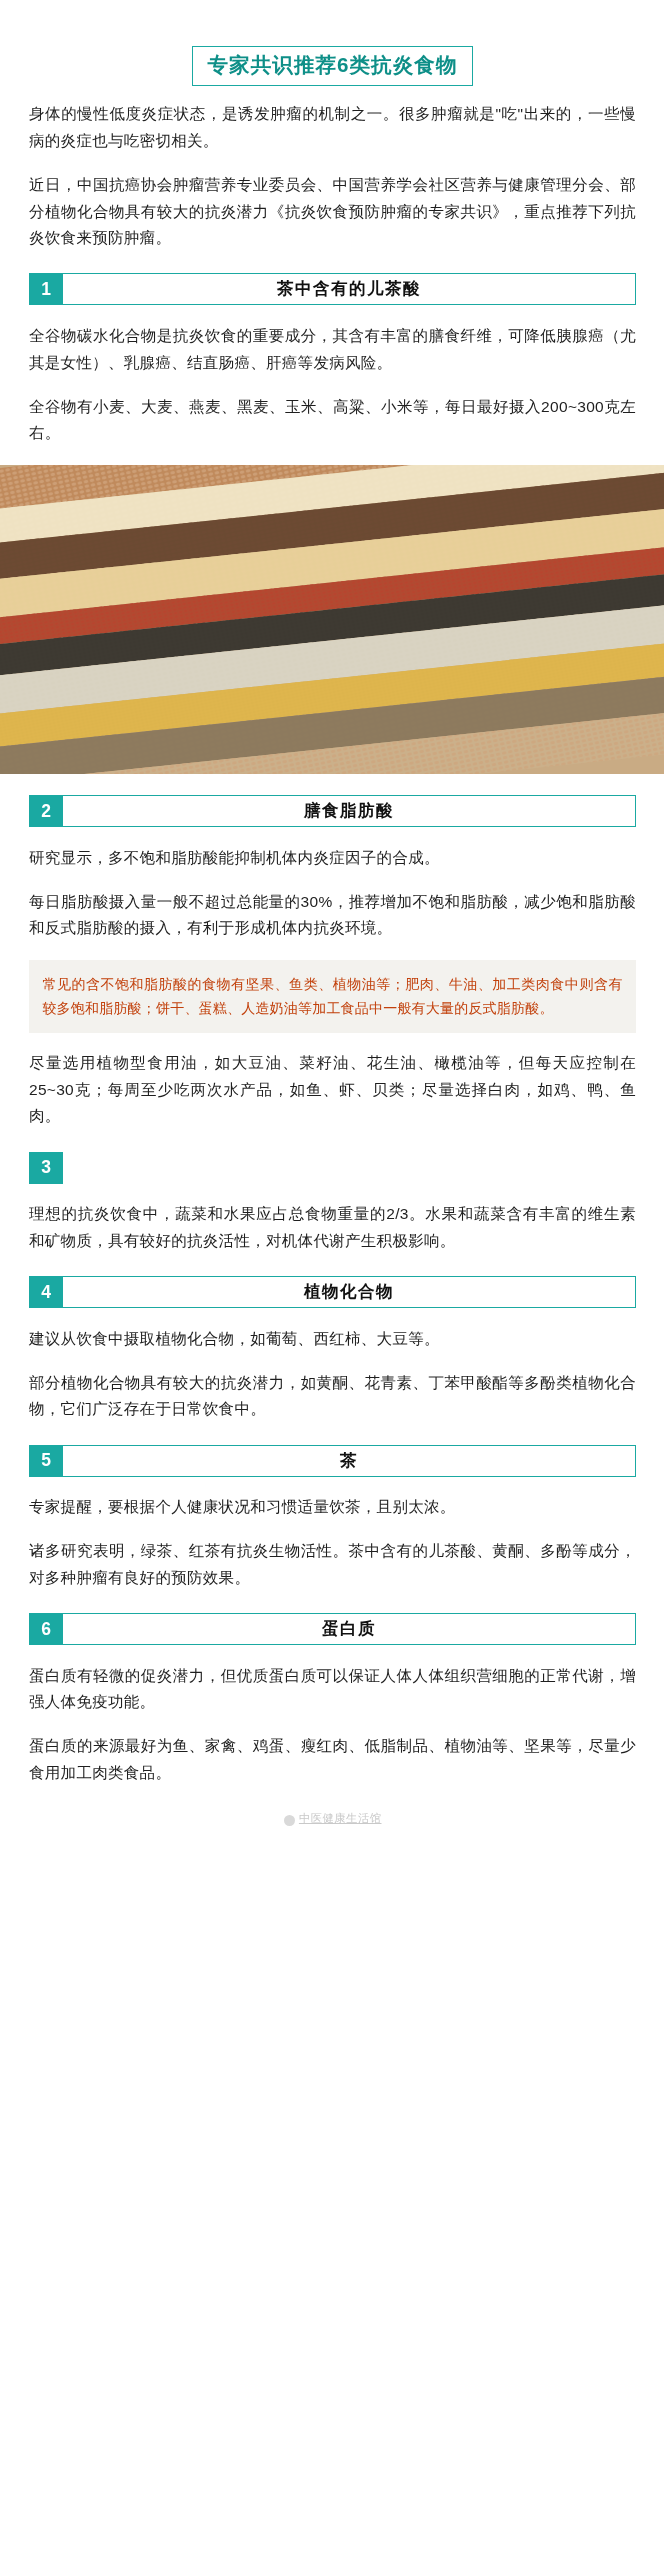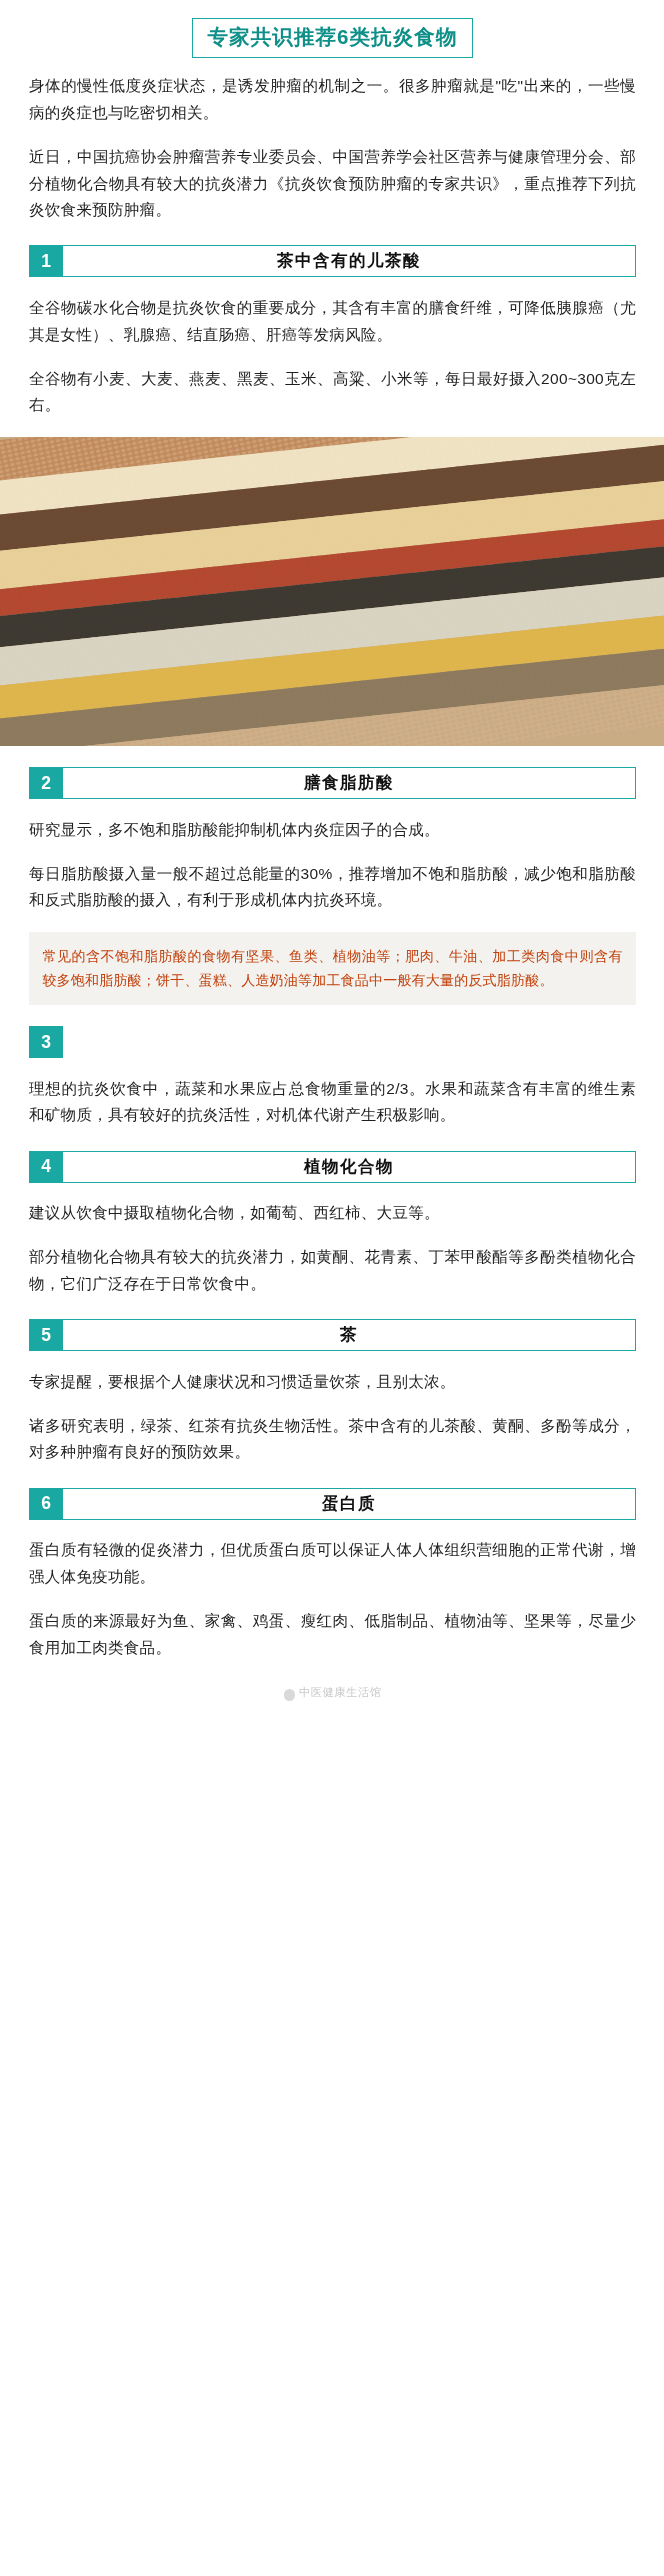--- a/index.html
+++ b/index.html
@@ -10,20 +10,21 @@
   }
   body {
     width: 665px;
     font-family: "Liberation Sans", sans-serif;
     color: #222;
   }
   .page {
     width: 665px;
     padding: 0 0 0 0;
     background: #fff;
+    margin-top: 28px;
   }
   
   .title-wrap {
     padding: 17.5px 29px 15.5px 29px;
     display: flex;
     justify-content: center;
   }
   .title-box {
     border: 1.5px solid #1aa9a2;
     color: #0e8f88;
@@ -105,20 +106,21 @@
   .footer-bar {
     height: 28px;
     width: 665px;
     background: #ffffff;
     display: flex;
     align-items: center;
     justify-content: center;
     color: #c9c9c9;
     font-size: 11.3px;
     letter-spacing: 0.5px;
+    text-decoration: underline;
   }
   .wb-icon {
     display: inline-block;
     width: 11.3px; height: 11.3px;
     border-radius: 50%;
     background: #d9d9d9;
     margin-right: 4.1px;
     position: relative;
     top: 2.1px;
   }
@@ -199,20 +201,21 @@
     </svg>
   </div>
 
   <div class="sec-head">
     <div class="sec-num">2</div>
     <div class="sec-title">膳食脂肪酸</div>
   </div>
   <p class="para">研究显示，多不饱和脂肪酸能抑制机体内炎症因子的合成。</p>
   <p class="para">每日脂肪酸摄入量一般不超过总能量的30%，推荐增加不饱和脂肪酸，减少饱和脂肪酸和反式脂肪酸的摄入，有利于形成机体内抗炎环境。</p>
   <div class="note">常见的含不饱和脂肪酸的食物有坚果、鱼类、植物油等；肥肉、牛油、加工类肉食中则含有较多饱和脂肪酸；饼干、蛋糕、人造奶油等加工食品中一般有大量的反式脂肪酸。</div>
+  <p class="para">尽量选用植物型食用油，如大豆油、菜籽油、花生油、橄榄油等，但每天应控制在25~30克；每周至少吃两次水产品，如鱼、虾、贝类；尽量选择白肉，如鸡、鸭、鱼肉。</p>
 
   <div class="sec-head">
     <div class="sec-num">3</div>
   </div>
   <p class="para">理想的抗炎饮食中，蔬菜和水果应占总食物重量的2/3。水果和蔬菜含有丰富的维生素和矿物质，具有较好的抗炎活性，对机体代谢产生积极影响。</p>
 
   <div class="sec-head">
     <div class="sec-num">4</div>
     <div class="sec-title">植物化合物</div>
   </div>

